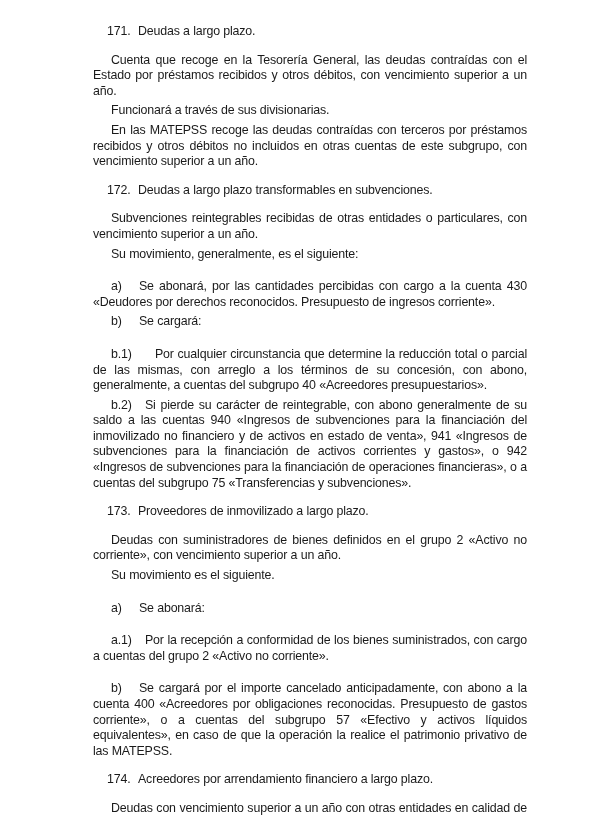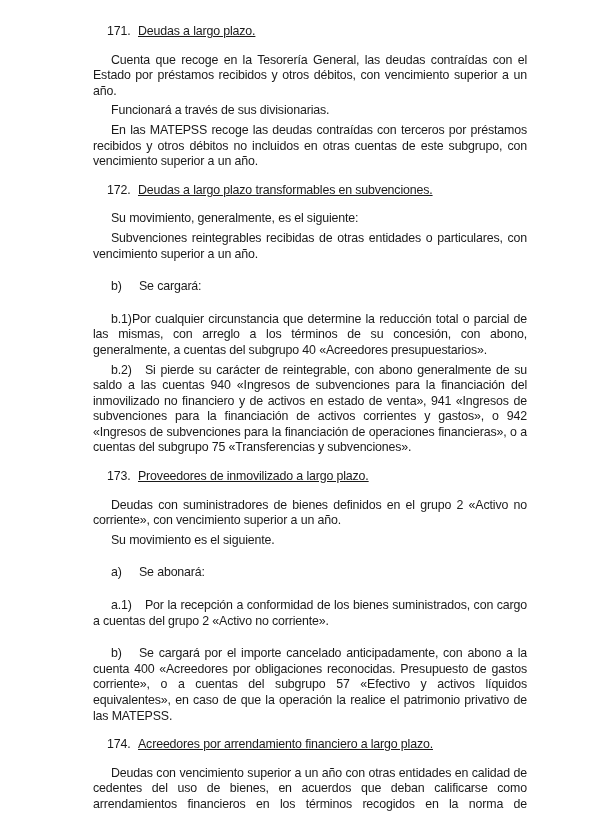--- a/index.html
+++ b/index.html
@@ -4,45 +4,46 @@
 <style>
   html, body { margin: 0; padding: 0; background: #ffffff; }
   body { width: 600px; height: 815px; overflow: hidden; position: relative; }
   .page {
     position: absolute; left: 89px; top: 24px; width: 442px;
     font-family: "Liberation Sans", sans-serif;
     font-size: 12.4px; line-height: 15.6px; color: #1a1a1a;
     letter-spacing: -0.15px;
   }
   .p { margin: 4px; text-indent: 18px; text-align: justify; }
-  .heading { margin: 0; text-indent: 18px; text-decoration: underline; }
+  .heading { margin: 0; text-indent: 18px; }
   .gap { height: 9px; }
   .num { display: inline-block; width: 31px; text-indent: 0; }
   .lbl { display: inline-block; text-indent: 0; }
 </style>
 </head>
 <body>
 
 <div class="page">
 
   <p class="heading"><span class="num">171.</span><span>Deudas a largo plazo.</span></p>
   <div class="gap"></div>
   <p class="p">Cuenta que recoge en la Tesorería General, las deudas contraídas con el Estado por préstamos recibidos y otros débitos, con vencimiento superior a un año.</p>
   <p class="p">Funcionará a través de sus divisionarias.</p>
   <p class="p">En las MATEPSS recoge las deudas contraídas con terceros por préstamos recibidos y otros débitos no incluidos en otras cuentas de este subgrupo, con vencimiento superior a un año.</p>
   <div class="gap"></div>
 
   <p class="heading"><span class="num">172.</span><span>Deudas a largo plazo transformables en subvenciones.</span></p>
   <div class="gap"></div>
+  <p class="p">Subvenciones reintegrables recibidas de otras entidades o particulares, con vencimiento superior a un año.</p>
   <p class="p">Su movimiento, generalmente, es el siguiente:</p>
-  <p class="p">Subvenciones reintegrables recibidas de otras entidades o particulares, con vencimiento superior a un año.</p>
   <div class="gap"></div>
+  <p class="p"><span class="lbl" style="width:28px">a)</span><span>Se abonará, por las cantidades percibidas con cargo a la cuenta 430 «Deudores por derechos reconocidos. Presupuesto de ingresos corriente».</span></p>
   <p class="p"><span class="lbl" style="width:28px">b)</span><span>Se cargará:</span></p>
   <div class="gap"></div>
-  <p class="p"><span class="lbl" style="width:21px">b.1)</span><span>Por cualquier circunstancia que determine la reducción total o parcial de las mismas, con arreglo a los términos de su concesión, con abono, generalmente, a cuentas del subgrupo 40 «Acreedores presupuestarios».</span></p>
+  <p class="p"><span class="lbl" style="width:44px">b.1)</span><span>Por cualquier circunstancia que determine la reducción total o parcial de las mismas, con arreglo a los términos de su concesión, con abono, generalmente, a cuentas del subgrupo 40 «Acreedores presupuestarios».</span></p>
   <p class="p"><span class="lbl" style="width:34px">b.2)</span><span>Si pierde su carácter de reintegrable, con abono generalmente de su saldo a las cuentas 940 «Ingresos de subvenciones para la financiación del inmovilizado no financiero y de activos en estado de venta», 941 «Ingresos de subvenciones para la financiación de activos corrientes y gastos», o 942 «Ingresos de subvenciones para la financiación de operaciones financieras», o a cuentas del subgrupo 75 «Transferencias y subvenciones».</span></p>
   <div class="gap"></div>
 
   <p class="heading"><span class="num">173.</span><span>Proveedores de inmovilizado a largo plazo.</span></p>
   <div class="gap"></div>
   <p class="p">Deudas con suministradores de bienes definidos en el grupo 2 «Activo no corriente», con vencimiento superior a un año.</p>
   <p class="p">Su movimiento es el siguiente.</p>
   <div class="gap"></div>
   <p class="p"><span class="lbl" style="width:28px">a)</span><span>Se abonará:</span></p>
   <div class="gap"></div>

